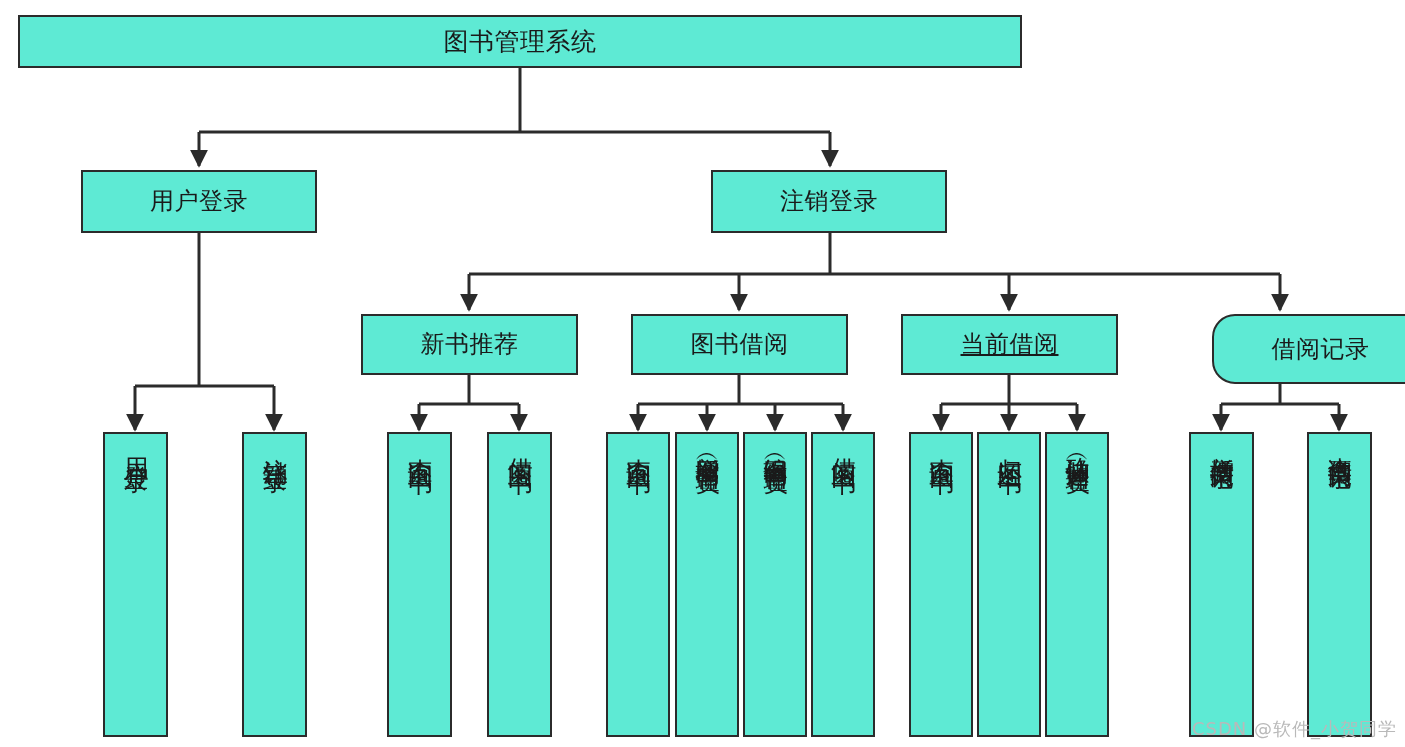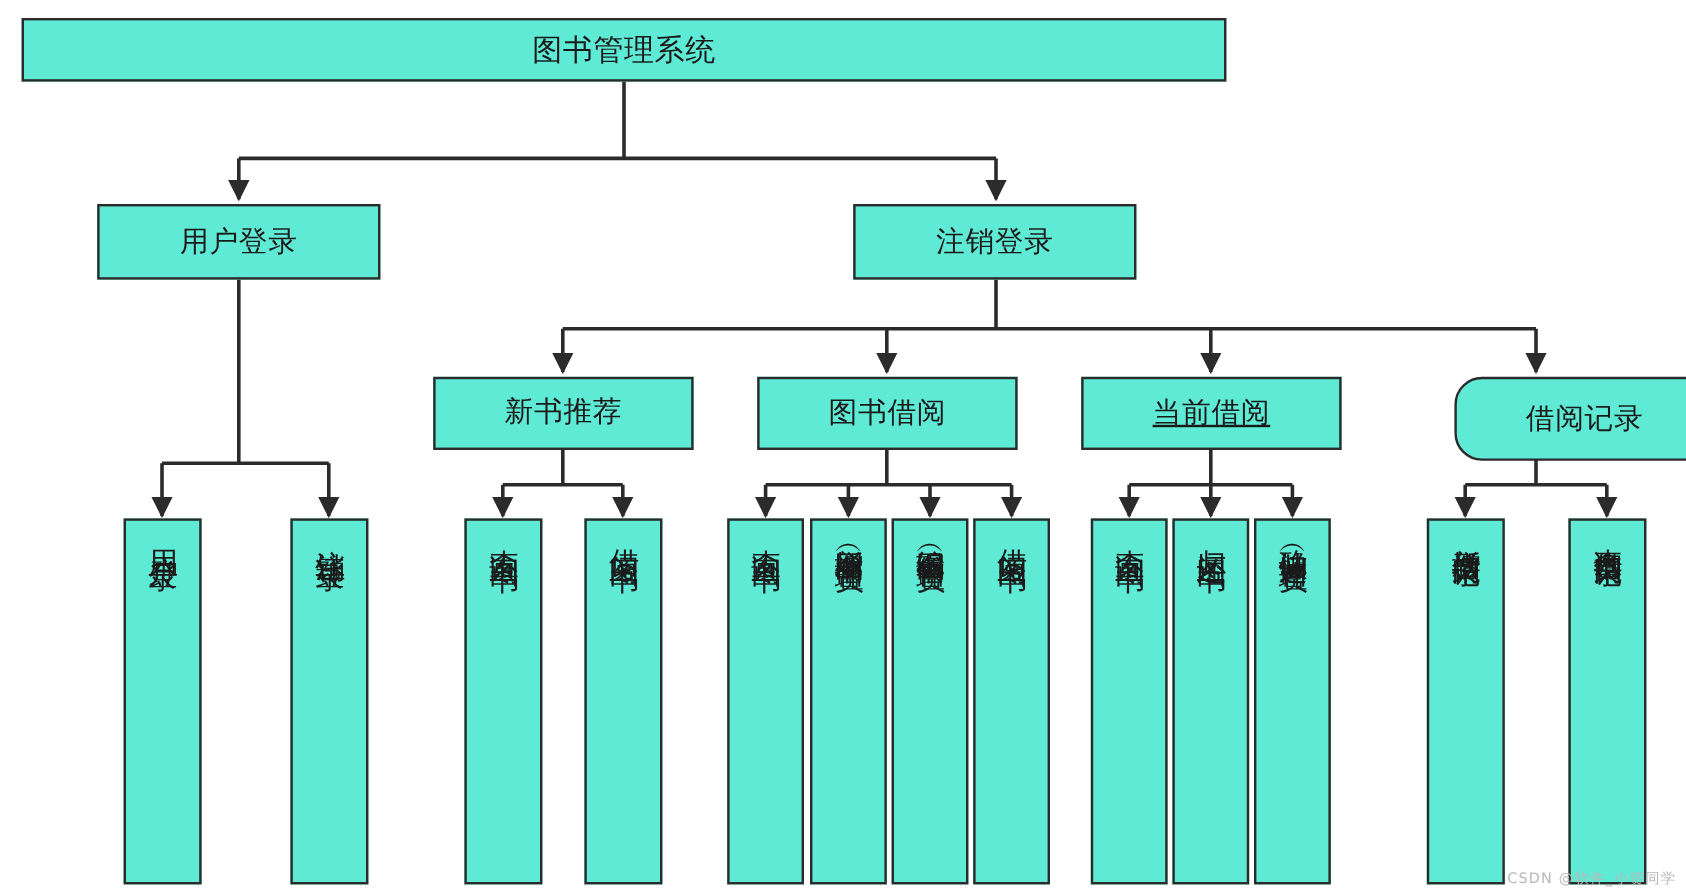--- a/index.html
+++ b/index.html
@@ -64,21 +64,21 @@
     margin: 0 auto;
   }
   .node.v.tall .label {
     font-size: 24px;
     letter-spacing: 2px;
   }
   .watermark {
     position: absolute;
     right: 8px;
     bottom: 6px;
-    font-size: 12px;
+    font-size: 18px;
     color: #b9b9b9;
     letter-spacing: 1px;
     user-select: none;
     white-space: nowrap;
   }
 </style>
 </head>
 <body>
 
 <div id="canvas">

